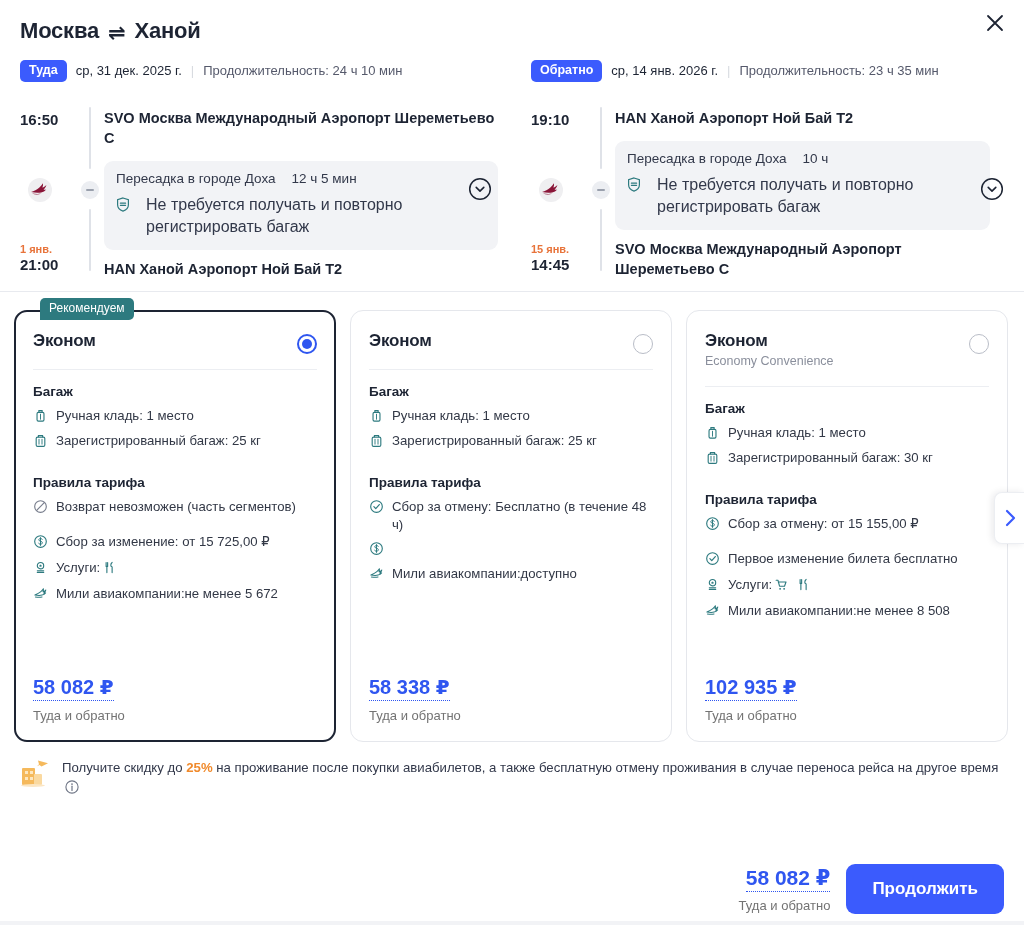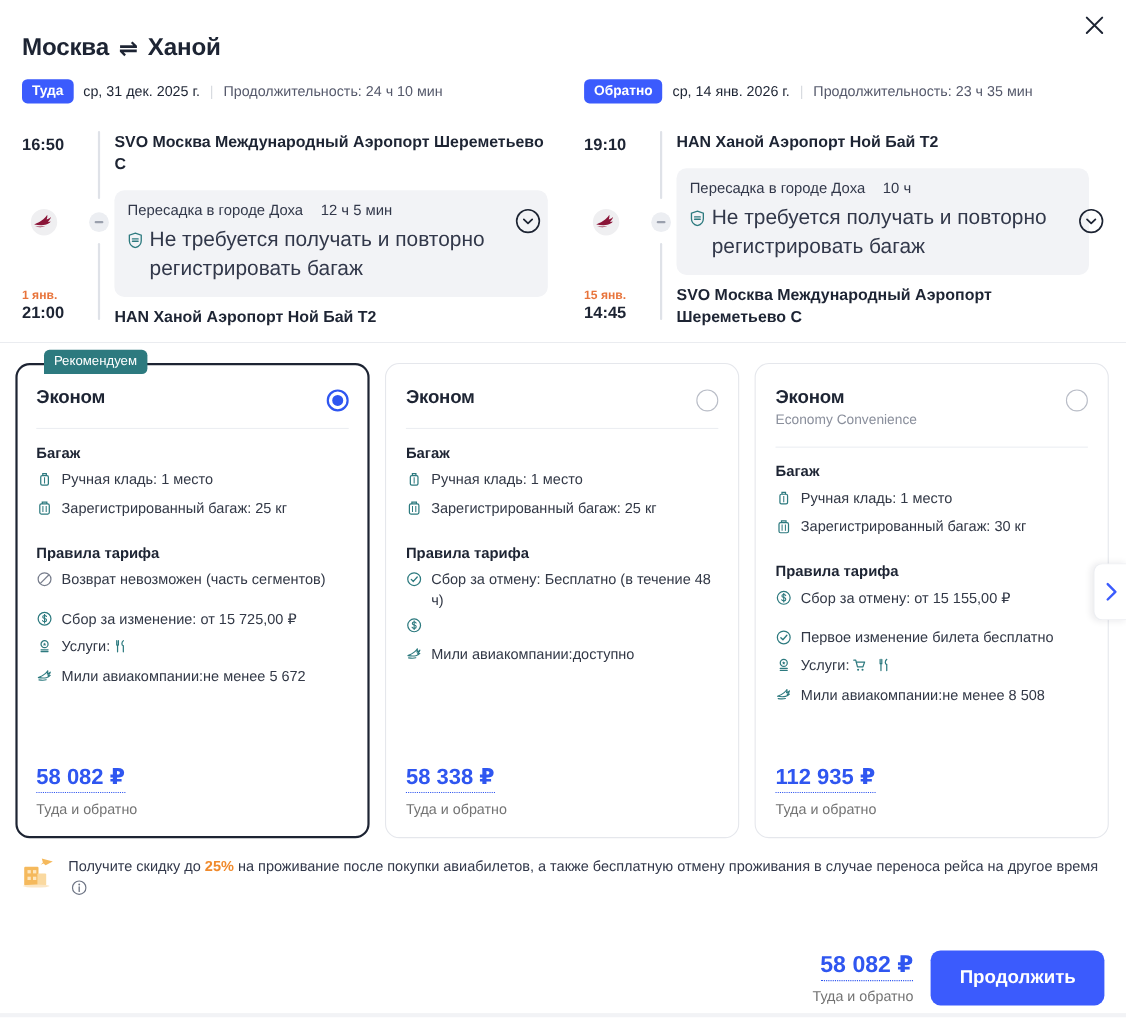--- a/index.html
+++ b/index.html
@@ -6,21 +6,21 @@
   html, body {
     width: 1024px; height: 925px;
     font-family: "Liberation Sans", "DejaVu Sans", sans-serif;
     background: #ffffff;
     color: #1d2433;
     overflow: hidden;
   }
   .page { position: relative; width: 1024px; height: 925px; background:#fff; }
 
   
-  .header { padding: 30px 20px 0 20px; position: relative; }
+  .header { padding: 18px 20px 0 20px; position: relative; }
   .route-title {
     font-size: 22px; font-weight: 700; letter-spacing: -0.2px;
     color: #1d2433; display: flex; align-items: center; gap: 9px;
   }
   .swap-glyph { font-size: 21px; font-weight: 700; line-height: 1; position: relative; top: 1px; }
   .close-btn {
     position: absolute; top: 8px; right: 14px;
     width: 30px; height: 30px; display: flex; align-items: center; justify-content: center;
     cursor: pointer; background: none; border: none;
   }
@@ -65,22 +65,22 @@
   }
   .airport.dep { margin-top: 15px; }
   .layover {
     background: #f2f3f6; border-radius: 9px; padding: 10px 12px 11px 12px;
     margin: 13px 0 9px 0;
   }
   .layover-top { display: flex; align-items: baseline; gap: 16px; text-align: center; }
   .layover-city { font-size: 13.5px; color: #32384a; }
   .layover-dur  { font-size: 13.5px; color: #32384a; }
   .layover-note {
-    margin-top: 8px; font-size: 19px; color: #32384a; line-height: 1.42;
-    display: flex; gap: 6px;
+    margin-top: 8px; font-size: 16px; color: #32384a; line-height: 1.42;
+    display: flex; gap: 16px;
   }
   .shield { flex: 0 0 auto; position: relative; top: 2px; }
   .expand-btn {
     position: absolute; right: 0; top: 84px;
     width: 24px; height: 24px; cursor: pointer; background: none; border: none;
   }
   .leg.out .expand-btn { right: 20px; }
 
   .divider-top { height: 1px; background: #e8eaef; margin-top: 12px; }
 
@@ -485,21 +485,21 @@
               </span></span>
     </div>
           <div class="frow">
       <span class="ico"><svg width="15" height="15" viewBox="0 0 16 16">
                 <path d="M2 9.6c2.3-.9 4.6-2.1 6.4-3.6 1.2-1 2.1-2 2.7-3 .2 1.1 0 2.2-.4 3.2 1.2-.4 2.2-1 2.9-1.9-.3 1.3-1.1 2.5-2.2 3.4.7.1 1.4.1 2.1-.2-.9 1.1-2.3 1.9-3.8 2.2-2.2.5-4.8.4-7.7-.1z" fill="none" stroke="#2d7a7f" stroke-width="1.1" stroke-linejoin="round"></path>
                 <path d="M2.6 11.8c2.6.4 5 .5 7-.1" fill="none" stroke="#2d7a7f" stroke-width="1.1" stroke-linecap="round"></path>
               </svg></span>
       <span class="txt"><span>Мили авиакомпании:не менее 8 508</span></span>
     </div>
           <div class="price-block">
-      <div class="price">112 935 ₽</div>
+      <div class="price">102 935 ₽</div>
       <div class="price-sub">Туда и обратно</div>
     </div>
         </div>
       </div>
     <div class="carousel-next">
       <svg width="14" height="20" viewBox="0 0 14 20">
         <path d="M4 3 11 10 4 17" fill="none" stroke="#3b5bfd" stroke-width="2.2" stroke-linecap="round" stroke-linejoin="round"></path>
       </svg>
     </div>
   </div>

